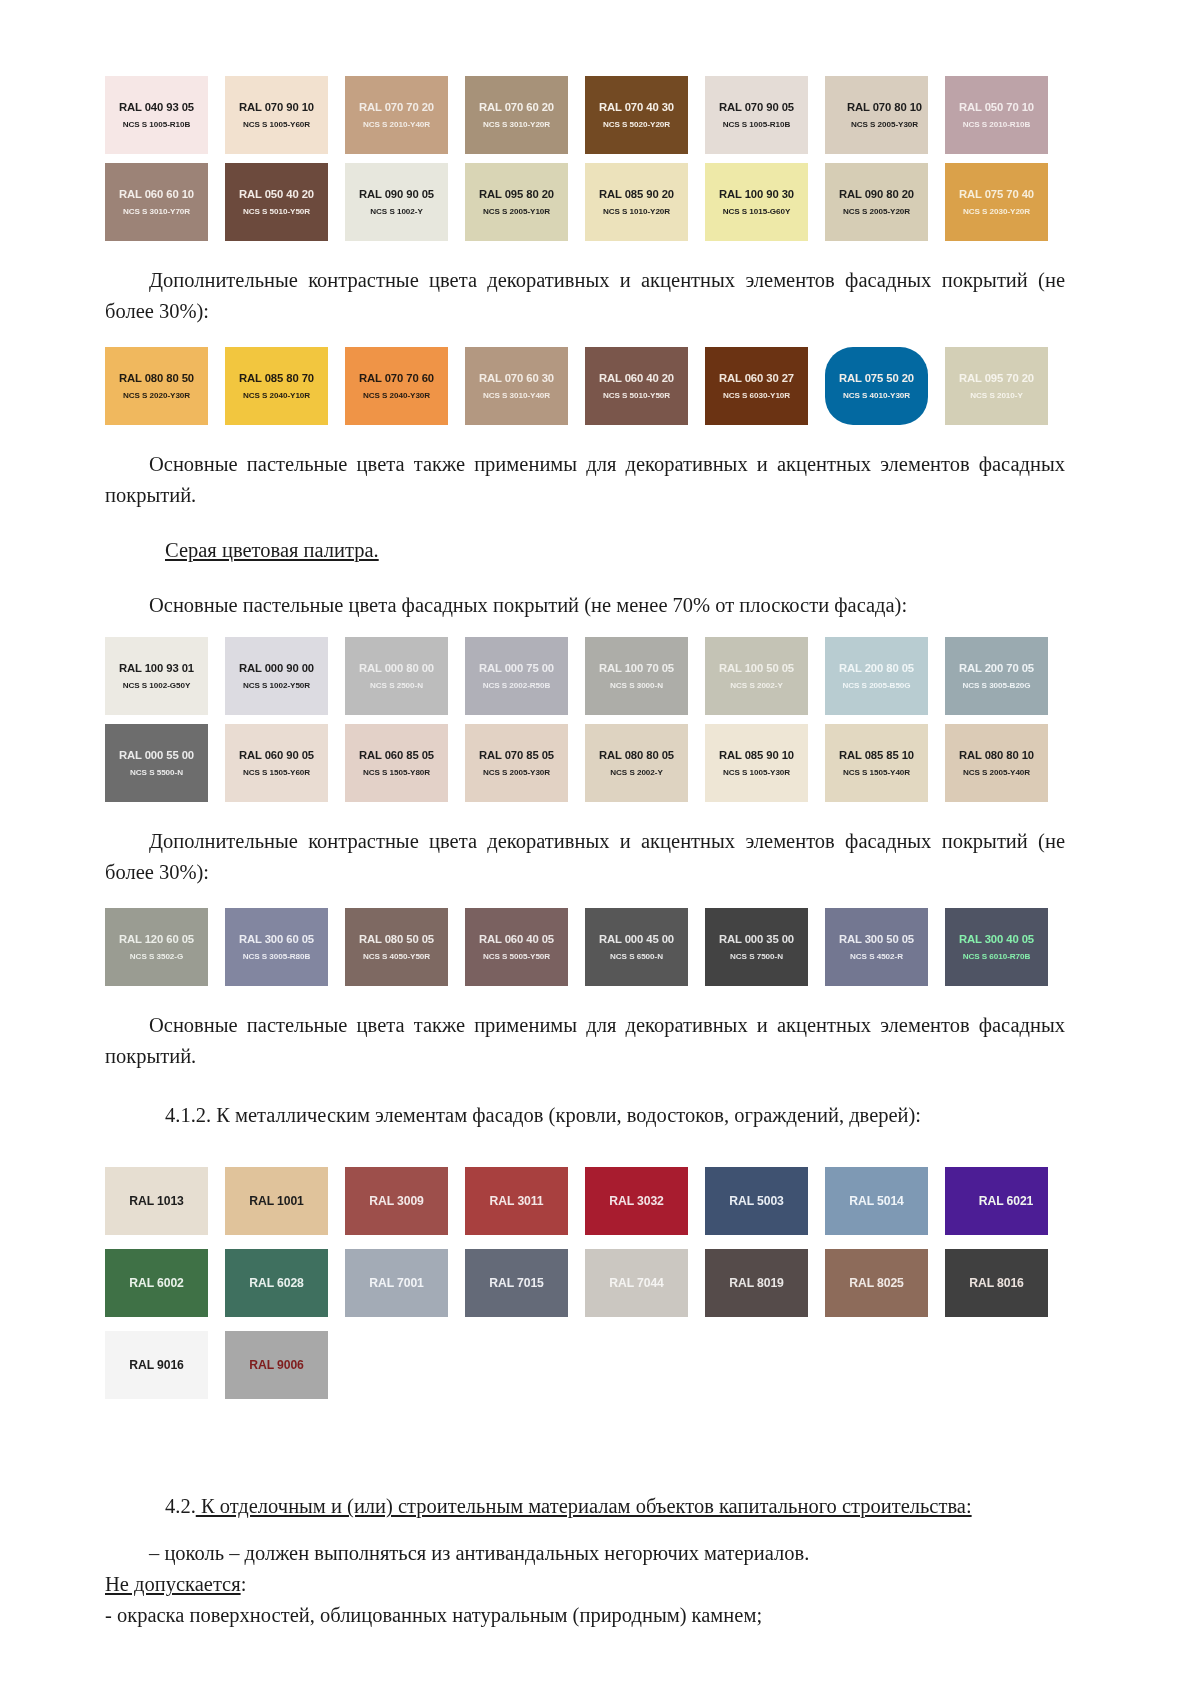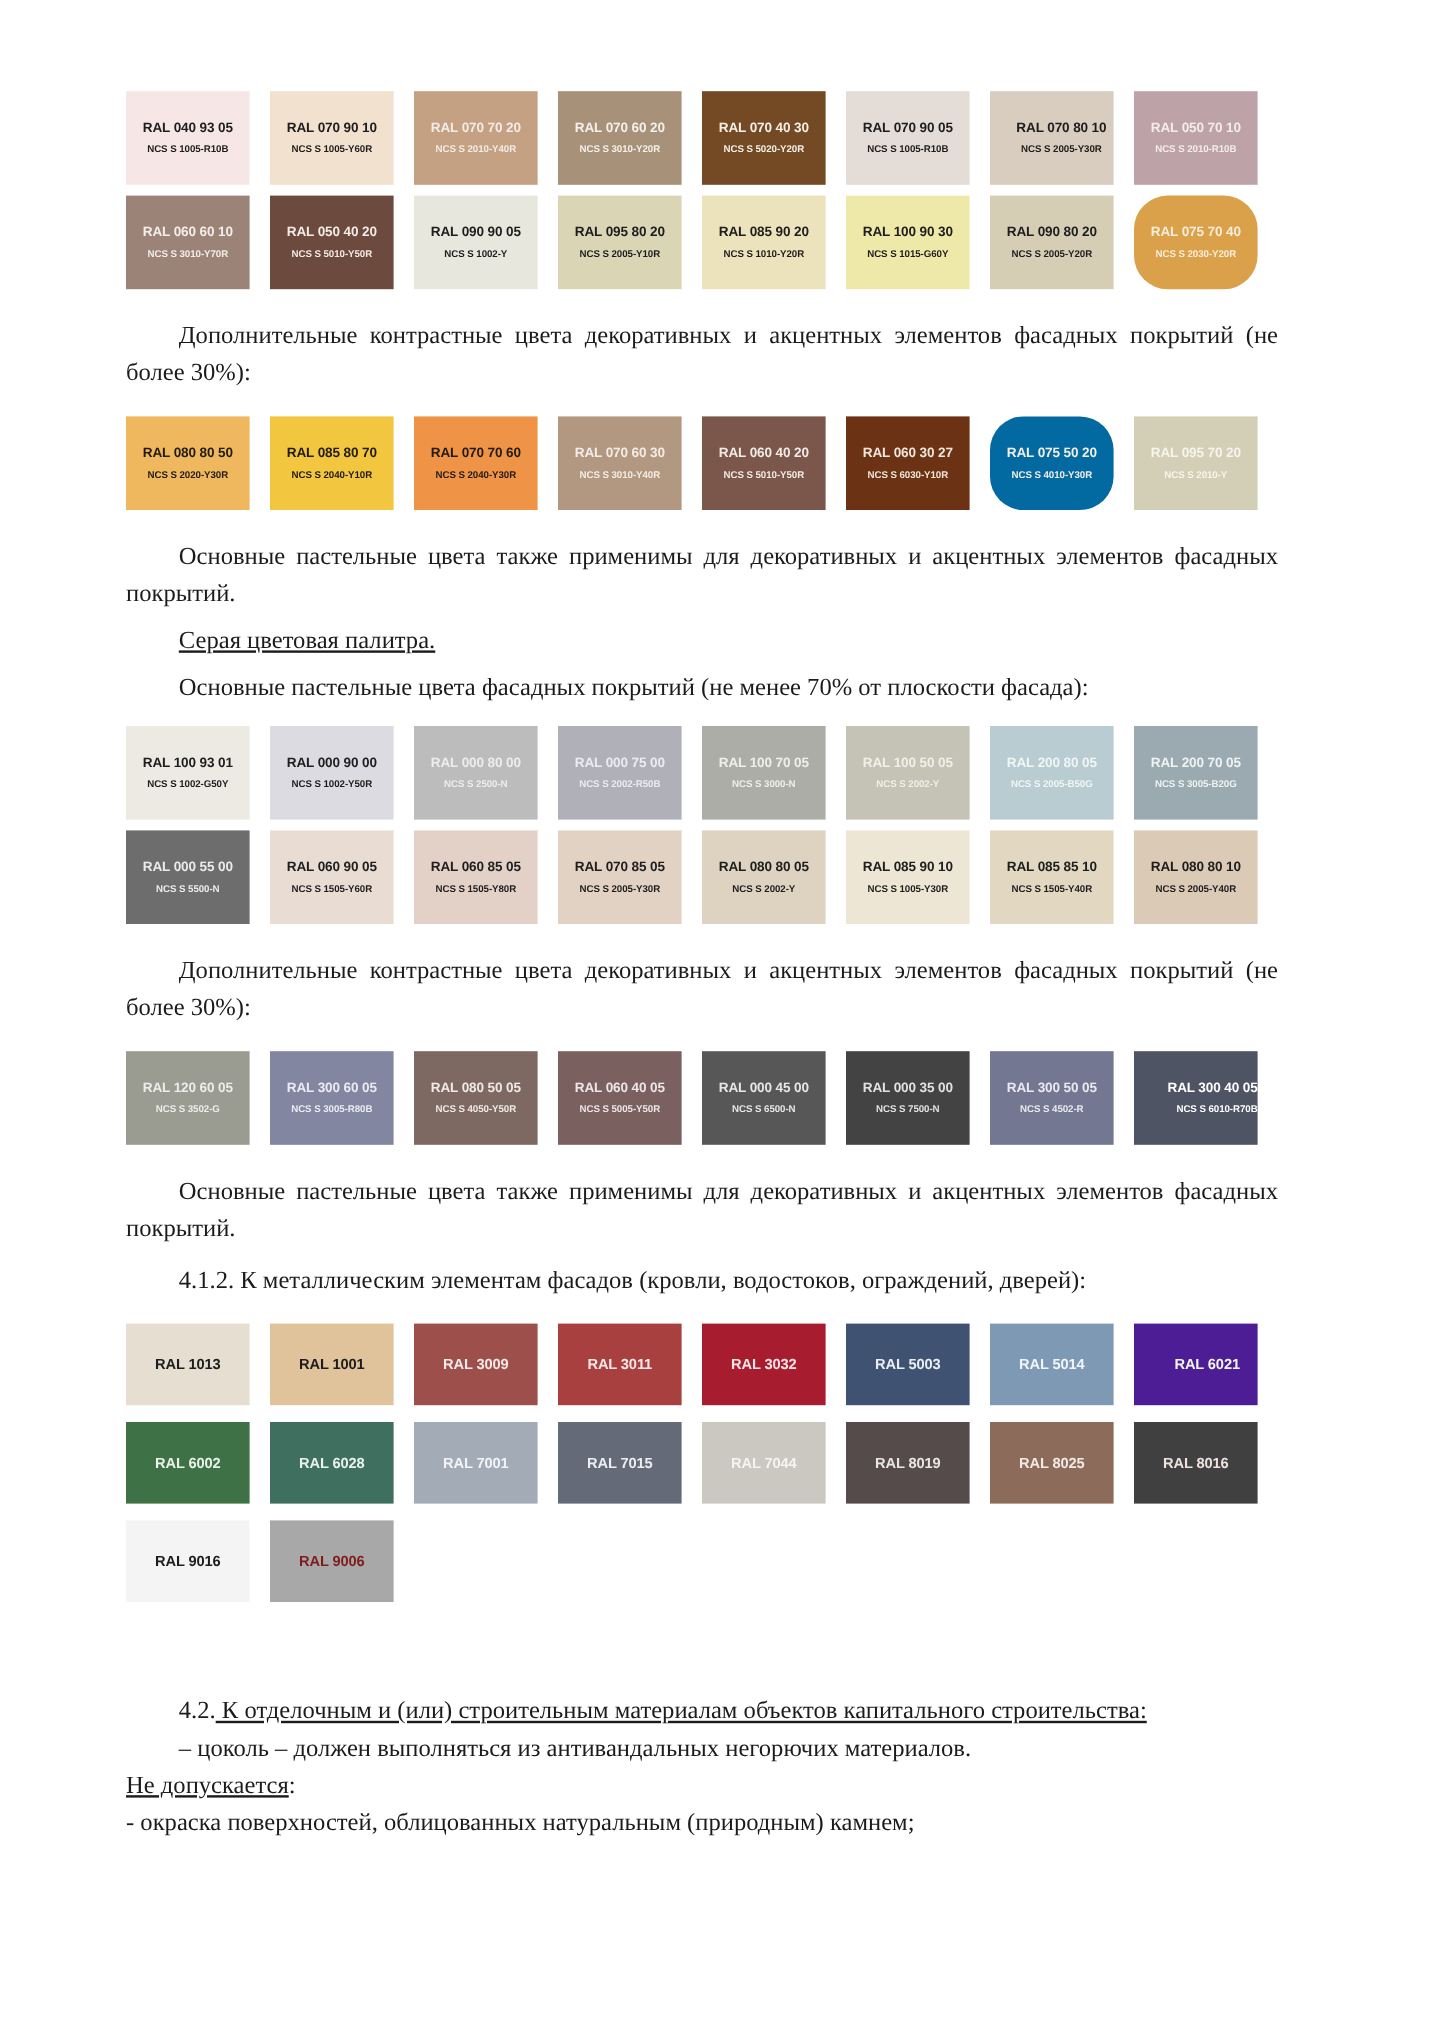--- a/index.html
+++ b/index.html
@@ -36,21 +36,21 @@
     margin:0;
   }
   .para.noindent{text-indent:0;}
   .para.nojust{text-align:left;}
   .u{ text-decoration:underline; text-underline-offset:2px;}
   .hdr-underline{
     font-family:"Liberation Serif", serif;
     font-size:20.5px;
     line-height:31px;
     text-indent:44px;
-    margin:0;
+    margin:16px;
     color:#1b1b1b;
   }
   .spacer-8{height:8px;}
   .spacer-12{height:12px;}
   .spacer-16{height:16px;}
   .spacer-20{height:20px;}
   .spacer-24{height:24px;}
   .spacer-30{height:30px;}
   .spacer-46{height:46px;}
   .spacer-60{height:60px;}
@@ -171,21 +171,21 @@
             <div class="ncs">NCS S 1010-Y20R</div>
           </div>
           <div class="swatch" style="background: rgb(238, 233, 168); color: rgb(29, 29, 29);">
             <div class="ral">RAL 100 90 30</div>
             <div class="ncs">NCS S 1015-G60Y</div>
           </div>
           <div class="swatch" style="background: rgb(214, 205, 181); color: rgb(29, 29, 29);">
             <div class="ral">RAL 090 80 20</div>
             <div class="ncs">NCS S 2005-Y20R</div>
           </div>
-          <div class="swatch" style="background: rgb(218, 161, 74); color: rgb(247, 238, 218); border-radius: 28px;">
+          <div class="swatch" style="background: rgb(218, 161, 74); color: rgb(247, 238, 218);">
             <div class="ral">RAL 075 70 40</div>
             <div class="ncs">NCS S 2030-Y20R</div>
           </div>
         </div>
     </div>
 
     <div class="spacer-24"></div>
 
     <p class="para">Дополнительные контрастные цвета декоративных и акцентных элементов фасадных покрытий (не более 30%):</p>
 
@@ -343,21 +343,21 @@
             <div class="ncs">NCS S 6500-N</div>
           </div>
           <div class="swatch" style="background: rgb(67, 67, 67); color: rgb(226, 226, 226);">
             <div class="ral">RAL 000 35 00</div>
             <div class="ncs">NCS S 7500-N</div>
           </div>
           <div class="swatch" style="background: rgb(115, 119, 145); color: rgb(233, 234, 240);">
             <div class="ral">RAL 300 50 05</div>
             <div class="ncs">NCS S 4502-R</div>
           </div>
-          <div class="swatch" style="background: rgb(79, 84, 100); color: #ffffff; align-items: flex-end;">
+          <div class="swatch" style="background: rgb(79, 84, 100); color: #86efac;">
             <div class="ral">RAL 300 40 05</div>
             <div class="ncs">NCS S 6010-R70B</div>
           </div>
         </div>
     </div>
 
     <div class="spacer-24"></div>
 
     <p class="para">Основные пастельные цвета также применимы для декоративных и акцентных элементов фасадных покрытий.</p>
 

